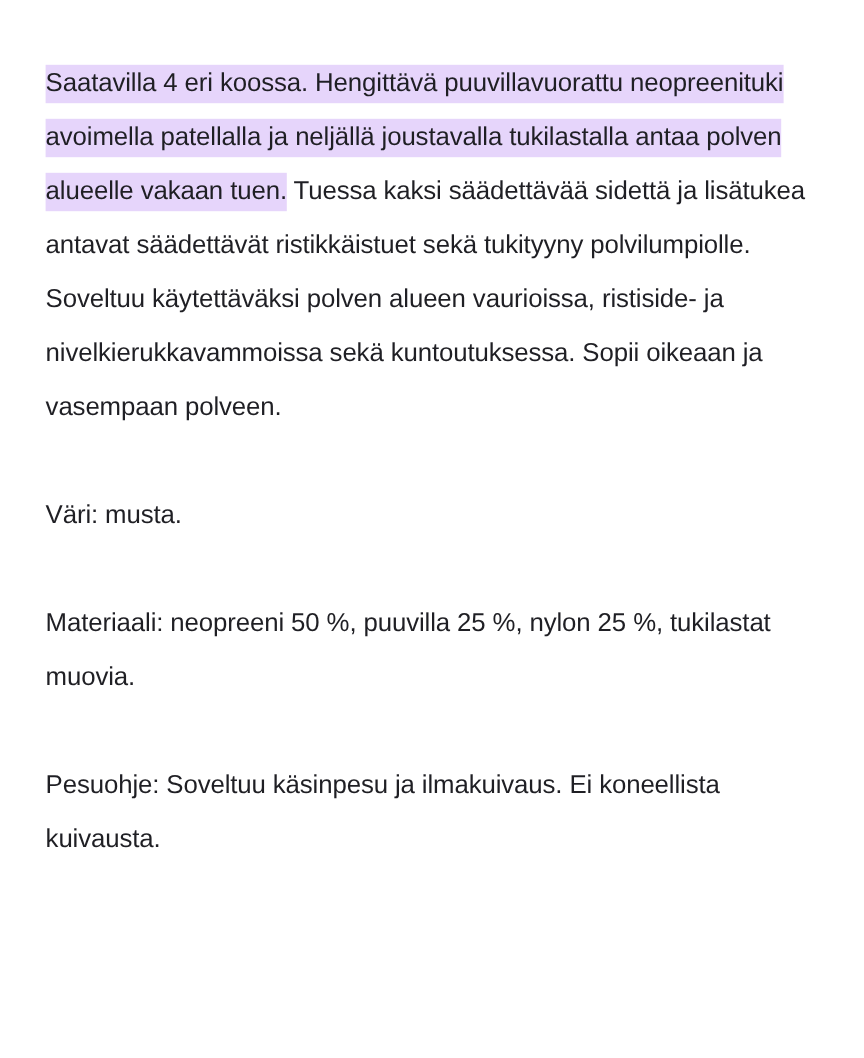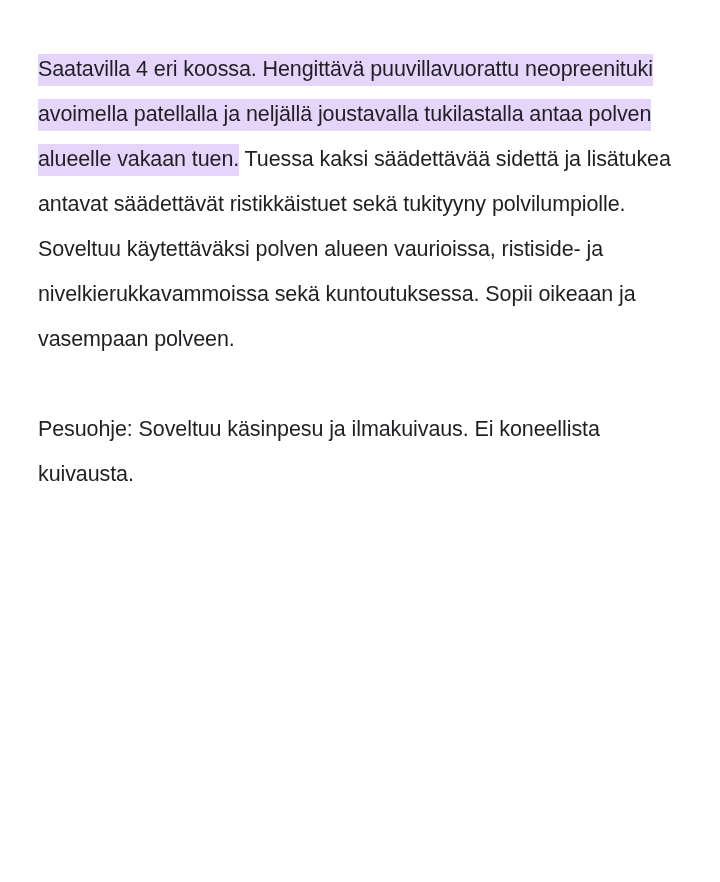--- a/index.html
+++ b/index.html
@@ -30,14 +30,16 @@
     .hl {
       background: #e6d5fb;
       padding: 3px 0 5px 0;
     }
   </style>
 </head>
 <body>
 
 <div class="content">
   <p class="para"><span class="hl">Saatavilla 4 eri koossa. Hengittävä puuvillavuorattu neopreenituki avoimella patellalla ja neljällä joustavalla tukilastalla antaa polven alueelle vakaan tuen.</span><span> Tuessa kaksi säädettävää sidettä ja lisätukea antavat säädettävät ristikkäistuet sekä tukityyny polvilumpiolle. Soveltuu käytettäväksi polven alueen vaurioissa, ristiside- ja nivelkierukkavammoissa sekä kuntoutuksessa. Sopii oikeaan ja vasempaan polveen.</span></p>
+  <p class="para">Väri: musta.</p>
+  <p class="para">Materiaali: neopreeni 50 %, puuvilla 25 %, nylon 25 %, tukilastat muovia.</p>
   <p class="para">Pesuohje: Soveltuu käsinpesu ja ilmakuivaus. Ei koneellista kuivausta.</p>
 </div>
 
 </body></html>

